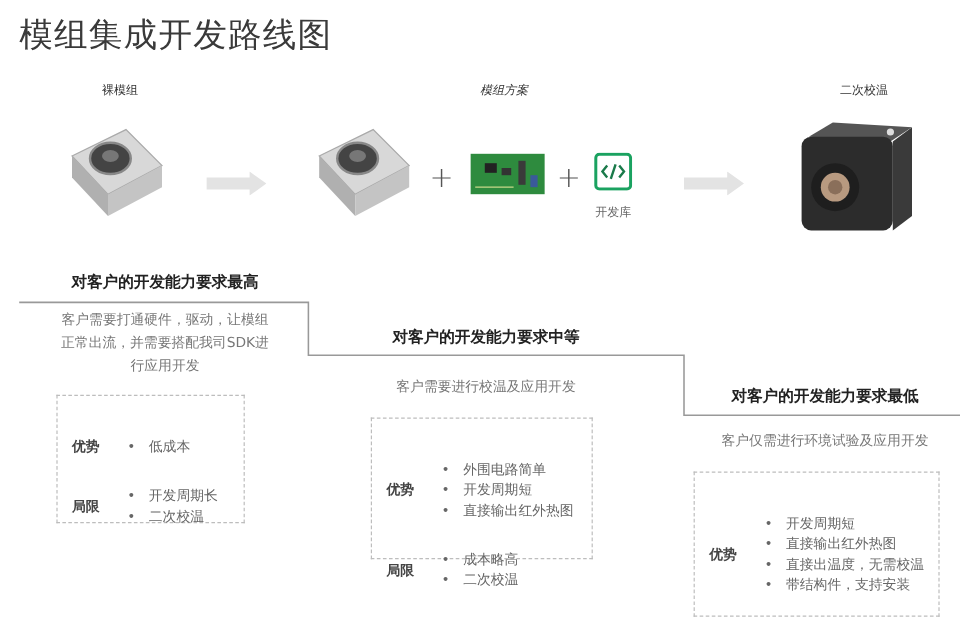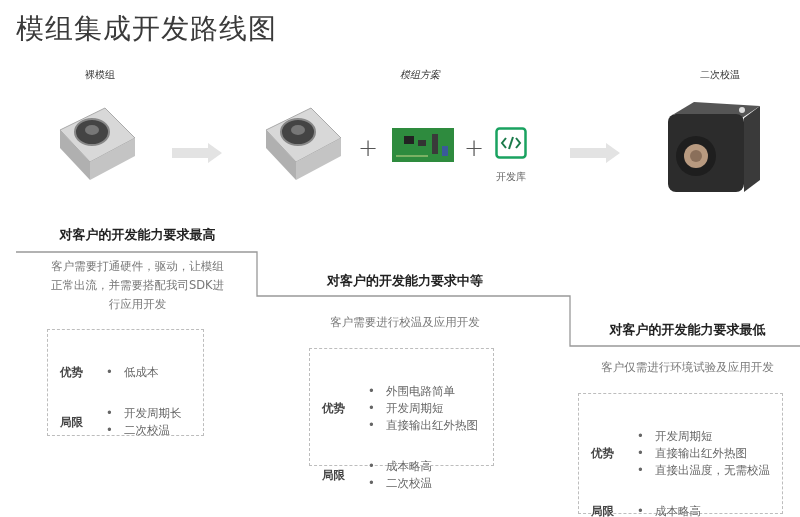--- a/index.html
+++ b/index.html
@@ -132,20 +132,21 @@
 <div class="abs desc" style="left:575px;top:358px;width:225px;">
   <div>客户仅需进行环境试验及应用开发</div>
 </div>
 <div class="abs box" style="left:578px;top:393px;width:205px;height:121px;">
   <div class="row">
     <span class="lbl">优势</span>
     <ul class="items">
       <li>开发周期短</li>
       <li>直接输出红外热图</li>
       <li>直接出温度，无需校温</li>
+      <li>带结构件，支持安装</li>
     </ul>
   </div>
   <div class="row">
     <span class="lbl">局限</span>
     <ul class="items">
       <li>成本略高</li>
     </ul>
   </div>
 </div>
 

